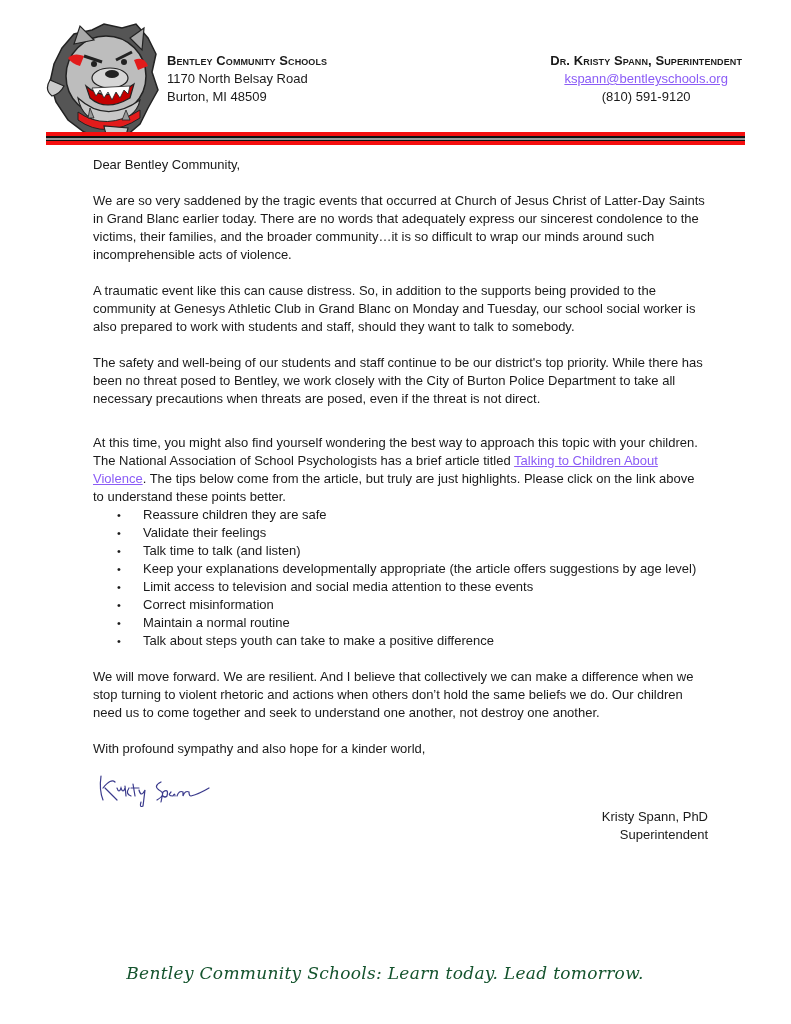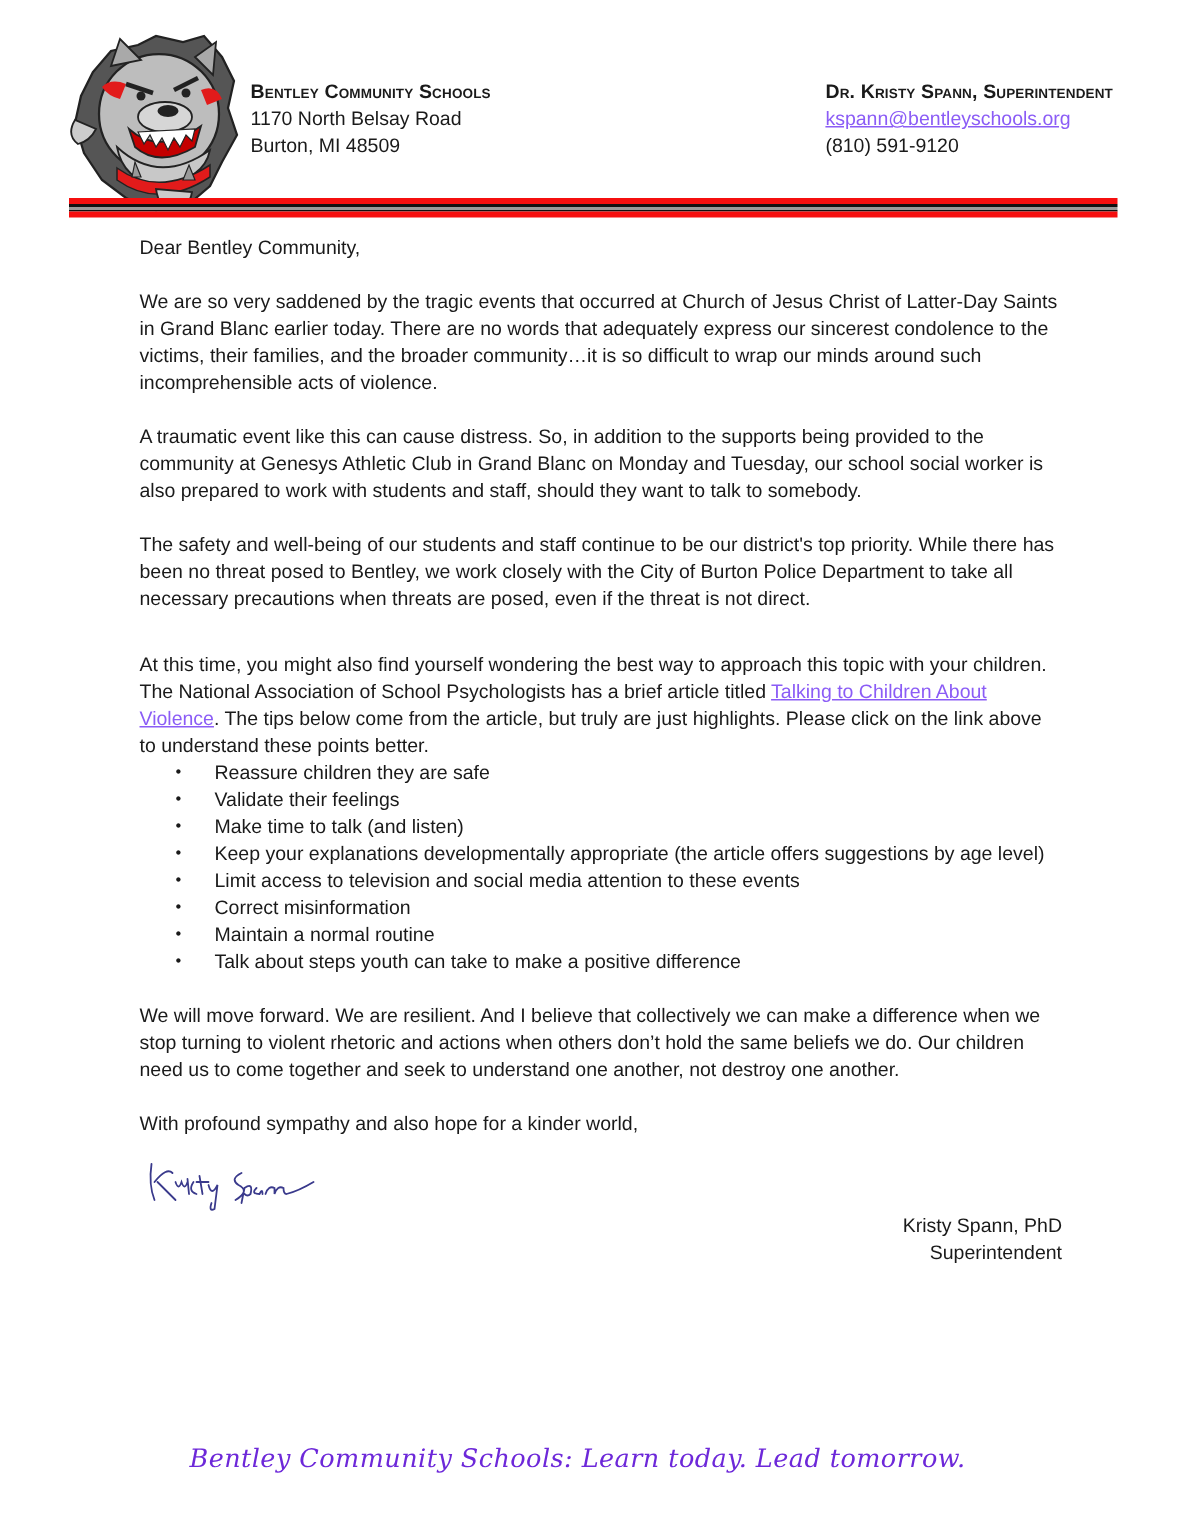--- a/index.html
+++ b/index.html
@@ -4,21 +4,21 @@
   <style>
     html, body { margin: 0; padding: 0; background: #ffffff; }
     body { width: 791px; height: 1024px; position: relative; overflow: hidden;
            font-family: "Liberation Sans", "DejaVu Sans", sans-serif; color: #1a1a1a; }
     .page { position: absolute; left: 0; top: 0; width: 791px; height: 1024px; }
 
     
     .logo { position: absolute; left: 44px; top: 20px; width: 118px; height: 122px; }
     .org { position: absolute; left: 167px; top: 52px; font-size: 13px; line-height: 18px; }
     .org .name { font-weight: bold; font-size: 11.5px; letter-spacing: 0.1px; }
-    .contact { position: absolute; right: 49px; top: 52px; text-align: left; font-size: 13px; line-height: 18px; }
+    .contact { position: absolute; right: 49px; top: 52px; text-align: center; font-size: 13px; line-height: 18px; }
     .contact .title { font-weight: bold; font-size: 11.5px; letter-spacing: 0.1px; }
     .link { color: #8b5cf6; text-decoration: underline; cursor: pointer; }
 
     .stripe { position: absolute; left: 46px; top: 132px; width: 699px; height: 13px; }
     .stripe div { width: 100%; }
     .s-red1 { height: 4px; background: #f50f0f; }
     .s-blk1 { height: 1.5px; background: #111; }
     .s-gray { height: 2px; background: #9a9a9a; }
     .s-blk2 { height: 1.5px; background: #111; }
     .s-red2 { height: 4px; background: #f50f0f; }
@@ -33,21 +33,21 @@
     ul.tips { list-style: none; margin: 0 0 18px 0; padding: 0; }
     ul.tips li { position: relative; padding-left: 26px; margin-left: 24px; }
     ul.tips li .bullet { position: absolute; left: 0; top: 0; font-size: 11px; }
     .closing { margin-bottom: 4px !important; }
 
     .signature { height: 46px; position: relative; }
     .signature svg { position: absolute; left: 2px; top: 4px; }
     .signer { line-height: 18px; text-align: right; }
 
     .footer { position: absolute; left: 0; width: 770px; top: 963px; text-align: center;
-              font-family: "DejaVu Serif", serif; font-style: italic; font-size: 17px; color: #6d28d9;
+              font-family: "DejaVu Serif", serif; font-style: italic; font-size: 17px; color: #14532d;
               letter-spacing: 0.3px; }
   </style>
 </head>
 <body>
 
 <div class="page">
 
   <div class="logo">
     <svg width="118" height="122" viewBox="0 0 118 122">
 
@@ -110,21 +110,21 @@
     <p class="para">A traumatic event like this can cause distress. So, in addition to the supports being provided to the community at Genesys Athletic Club in Grand Blanc on Monday and Tuesday, our school social worker is also prepared to work with students and staff, should they want to talk to somebody.</p>
     <p class="para">The safety and well-being of our students and staff continue to be our district's top priority. While there has been no threat posed to Bentley, we work closely with the City of Burton Police Department to take all necessary precautions when threats are posed, even if the threat is not direct.</p>
 
     <p class="para tight">
       <span>At this time, you might also find yourself wondering the best way to approach this topic with your children. The National Association of School Psychologists has a brief article titled </span><a class="link">Talking to Children About Violence</a><span>. The tips below come from the article, but truly are just highlights. Please click on the link above to understand these points better.</span>
     </p>
 
     <ul class="tips">
       <li><span class="bullet">•</span><span>Reassure children they are safe</span></li>
       <li><span class="bullet">•</span><span>Validate their feelings</span></li>
-      <li><span class="bullet">•</span><span>Make time to talk (and listen)</span></li>
+      <li><span class="bullet">•</span><span>Talk time to talk (and listen)</span></li>
       <li><span class="bullet">•</span><span>Keep your explanations developmentally appropriate (the article offers suggestions by age level)</span></li>
       <li><span class="bullet">•</span><span>Limit access to television and social media attention to these events</span></li>
       <li><span class="bullet">•</span><span>Correct misinformation</span></li>
       <li><span class="bullet">•</span><span>Maintain a normal routine</span></li>
       <li><span class="bullet">•</span><span>Talk about steps youth can take to make a positive difference</span></li>
     </ul>
 
     <p class="para">We will move forward. We are resilient. And I believe that collectively we can make a difference when we stop turning to violent rhetoric and actions when others don’t hold the same beliefs we do. Our children need us to come together and seek to understand one another, not destroy one another.</p>
     <p class="closing">With profound sympathy and also hope for a kinder world,</p>
 

